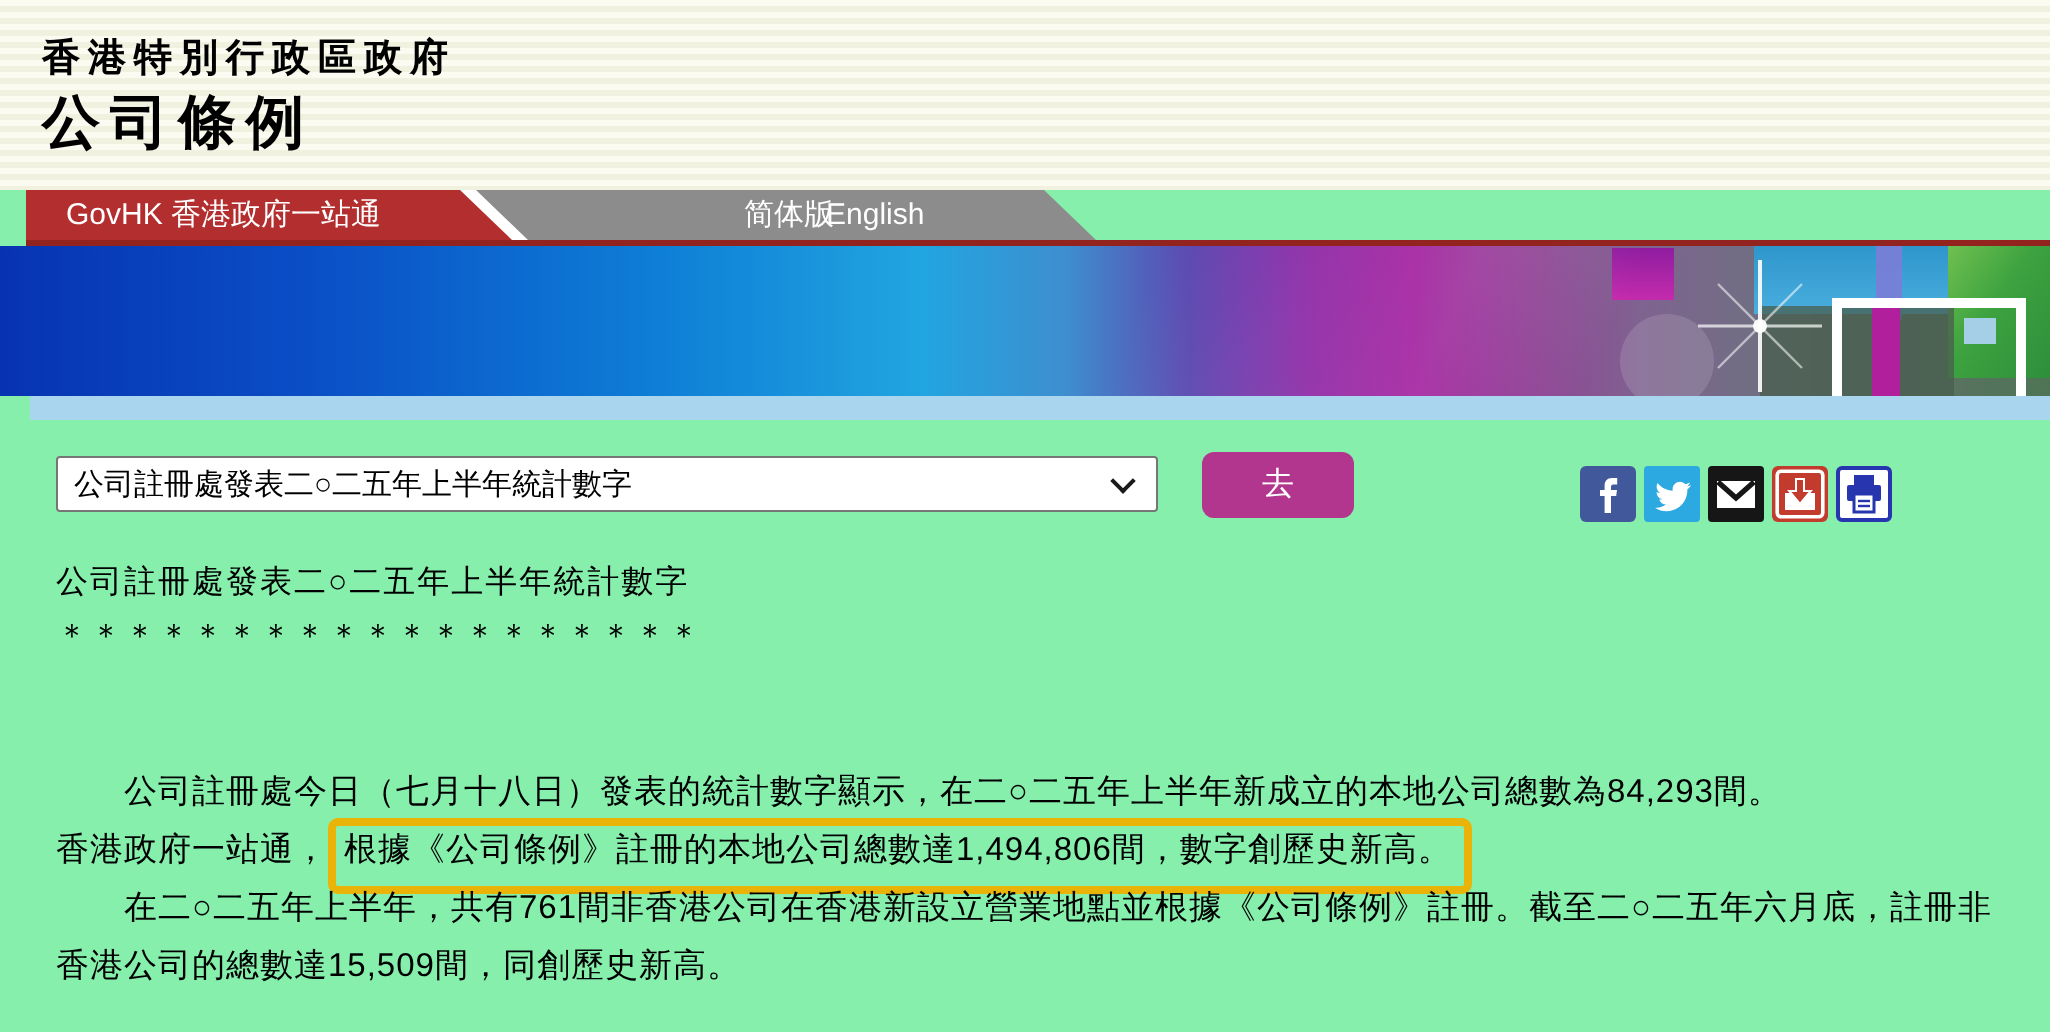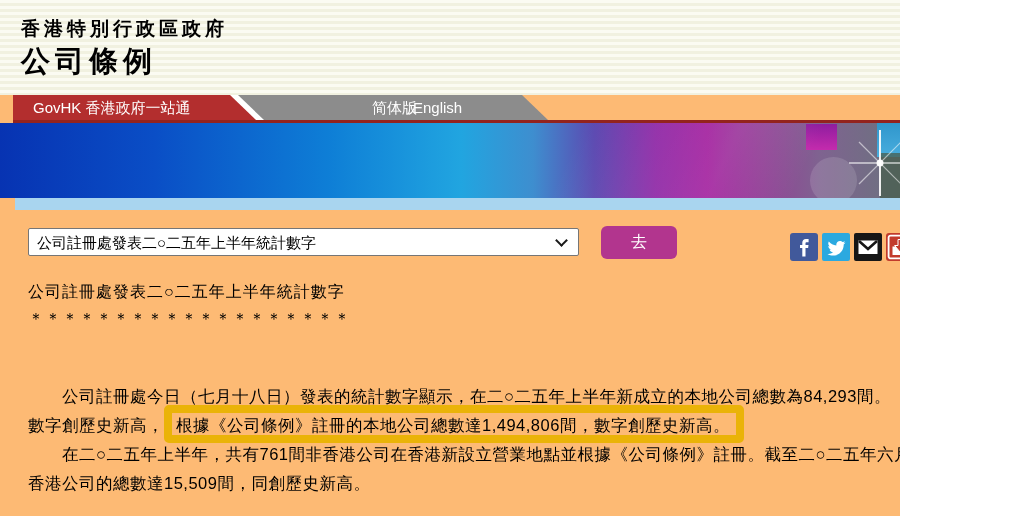--- a/index.html
+++ b/index.html
@@ -1,17 +1,17 @@
 <!DOCTYPE html>
 <html><head>
 <meta charset="utf-8">
 <style>
   * { margin:0; padding:0; box-sizing:border-box; }
   body { font-family:"Liberation Sans","DejaVu Sans",sans-serif; background:#fff; }
-  .page { position:relative; width:900px; height:516px; background:#fdba74; overflow:hidden; }
+  .page { position:relative; width:1025px; height:516px; background:#86efac; overflow:hidden; }
 
   
   .masthead {
     position:absolute; top:0; left:0; width:1025px; height:95px;
     background:repeating-linear-gradient(180deg,#fbfbf2 0px,#fbfbf2 3px,#f1f1e0 3px,#f1f1e0 6px);
   }
   .gov-name { position:absolute; left:21px; top:16px; font-size:19px; font-weight:bold; color:#000; letter-spacing:4px; }
   .site-title { position:absolute; left:21px; top:42px; font-size:29px; font-weight:bold; color:#000; letter-spacing:5px; }
 
   
@@ -67,21 +67,21 @@
   .share-icons a { display:block; width:28px; height:28px; cursor:pointer; }
 
   
   .article { position:absolute; left:28px; top:281px; width:969px; color:#000; }
   .article-title { font-size:16px; line-height:22px; letter-spacing:1px; }
   .separator { font-size:16px; line-height:22px; margin-top:5px; letter-spacing:1px; }
   .para { font-size:16.5px; line-height:29px; letter-spacing:.5px; }
   .p1 { margin-top:52px; }
   .p2 { }
   .highlight {
-    border:8px solid #eab308; border-radius:5px; padding:3px 6px 1px 4px;
+    border:4px solid #eab308; border-radius:5px; padding:3px 6px 9px 4px;
     box-decoration-break:clone; -webkit-box-decoration-break:clone;
   }
 </style>
 </head>
 <body>
 
 <div class="page">
 
   <header class="masthead">
     <div class="gov-name">香港特別行政區政府</div>
@@ -164,17 +164,17 @@
         <rect x="9" y="14" width="10" height="9" fill="#fff" stroke="#2736AE" stroke-width="1.5"></rect>
         <line x1="11" y1="17.5" x2="17" y2="17.5" stroke="#2736AE" stroke-width="1.2"></line>
         <line x1="11" y1="20" x2="17" y2="20" stroke="#2736AE" stroke-width="1.2"></line>
       </svg>
     </a>
   </div>
 
   <main class="article">
     <div class="article-title">公司註冊處發表二○二五年上半年統計數字</div>
     <div class="separator">＊＊＊＊＊＊＊＊＊＊＊＊＊＊＊＊＊＊＊</div>
-    <p class="para p1"><span>　　公司註冊處今日（七月十八日）發表的統計數字顯示，在二○二五年上半年新成立的本地公司總數為84,293間。</span><br><span>數字創歷史新高，</span><span class="highlight">根據《公司條例》註冊的本地公司總數達1,494,806間，數字創歷史新高。</span></p>
+    <p class="para p1"><span>　　公司註冊處今日（七月十八日）發表的統計數字顯示，在二○二五年上半年新成立的本地公司總數為84,293間。</span><br><span>香港政府一站通，</span><span class="highlight">根據《公司條例》註冊的本地公司總數達1,494,806間，數字創歷史新高。</span></p>
     <p class="para p2">　　在二○二五年上半年，共有761間非香港公司在香港新設立營業地點並根據《公司條例》註冊。截至二○二五年六月底，註冊非香港公司的總數達15,509間，同創歷史新高。</p>
   </main>
 
 </div>
 
 </body></html>

